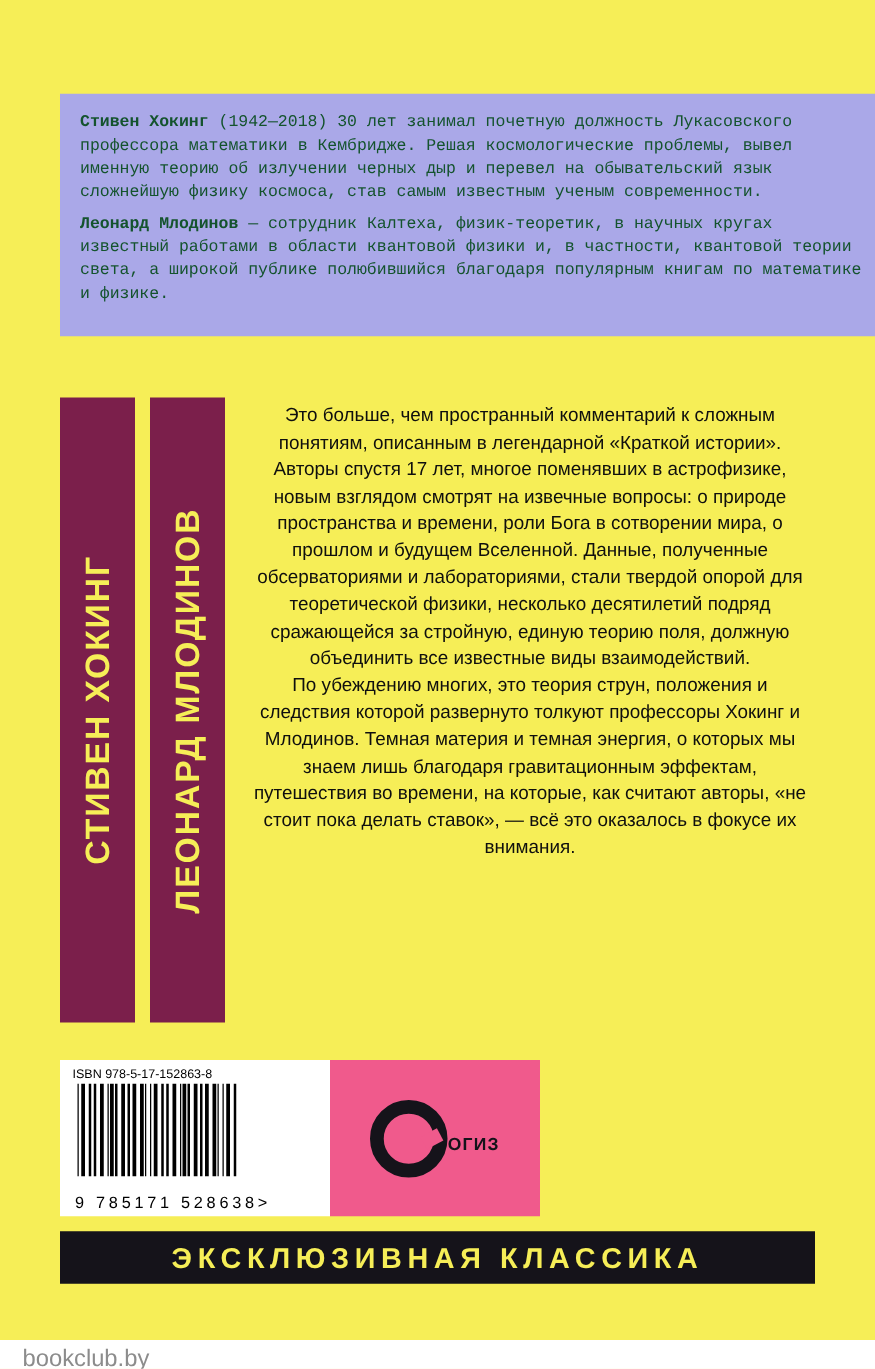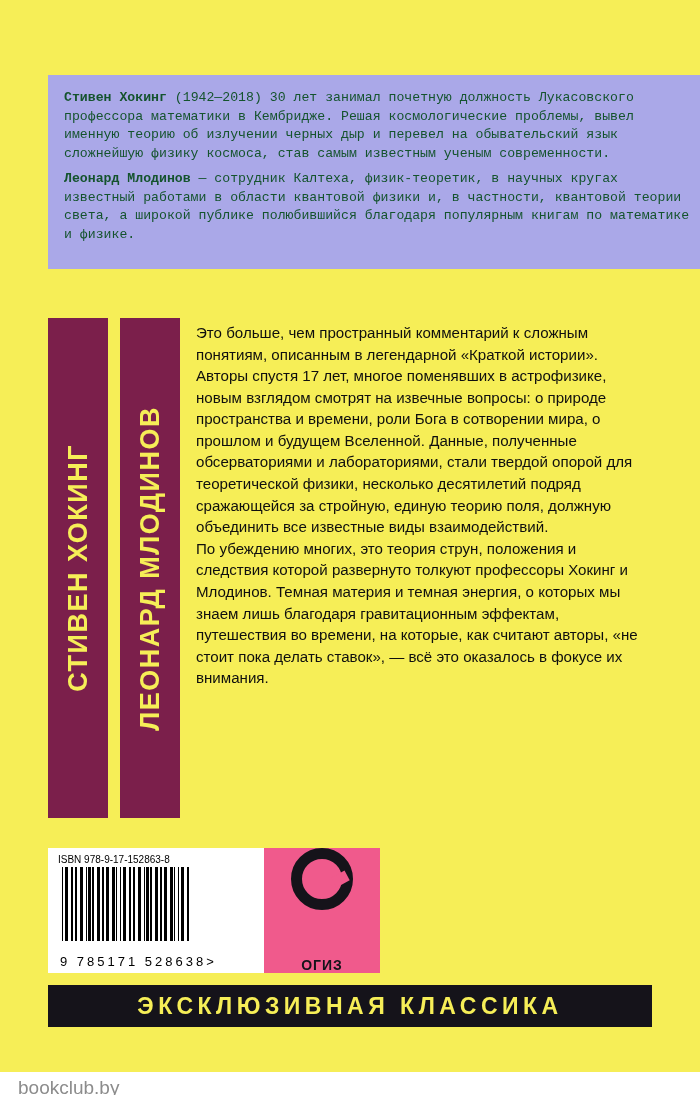--- a/index.html
+++ b/index.html
@@ -77,20 +77,21 @@
 
   
   .annotation {
     position: absolute;
     left: 196px;
     top: 322px;
     width: 456px;
     color: #0f0f0e;
     font-size: 15.1px;
     line-height: 1.43;
+    text-align: center;
   }
   .annotation p { margin: 0; }
   .annotation p + p { margin-top: 0px; }
 
   
   .bottom-row {
     position: absolute;
     left: 48px;
     top: 848px;
     width: 604px;
@@ -125,26 +126,26 @@
   }
   .barcode-digits {
     font-size: 13px;
     letter-spacing: 3px;
     color: #000;
     font-family: "Liberation Sans", sans-serif;
     padding-left: 2px;
     margin-top: 1px;
   }
   .logo-box {
-    width: 116px;
+    width: 168px;
     background: #f05a8c;
     display: flex;
-    flex-direction: column;
+    flex-direction: row;
     align-items: center;
-    justify-content: space-between;
+    justify-content: center;
     position: relative;
   }
   .logo-ring {
     width: 62px;
     height: 62px;
     border-radius: 50%;
     border: 11px solid #15131a;
     box-sizing: border-box;
     position: relative;
   }
@@ -230,21 +231,21 @@
   </div>
 
   <div class="annotation">
     <p>Это больше, чем пространный комментарий к сложным понятиям, описанным в легендарной «Краткой истории». Авторы спустя 17 лет, многое поменявших в астрофизике, новым взглядом смотрят на извечные вопросы: о природе пространства и времени, роли Бога в сотворении мира, о прошлом и будущем Вселенной. Данные, полученные обсерваториями и лабораториями, стали твердой опорой для теоретической физики, несколько десятилетий подряд сражающейся за стройную, единую теорию поля, должную объединить все известные виды взаимодействий.</p>
     <p>По убеждению многих, это теория струн, положения и следствия которой развернуто толкуют профессоры Хокинг и Млодинов. Темная материя и темная энергия, о которых мы знаем лишь благодаря гравитационным эффектам, путешествия во времени, на которые, как считают авторы, «не стоит пока делать ставок», — всё это оказалось в фокусе их внимания.</p>
   </div>
 
   <div class="bottom-row">
 
     <div class="barcode-box">
-      <div class="isbn-text">ISBN 978-9-17-152863-8</div>
+      <div class="isbn-text">ISBN 978-5-17-152863-8</div>
       <div class="bars" id="bars">
           <i style="width: 1px; background: rgb(0, 0, 0);"></i>
           <i style="width: 2px; background: transparent;"></i>
           <i style="width: 3px; background: rgb(0, 0, 0);"></i>
           <i style="width: 3px; background: transparent;"></i>
           <i style="width: 2px; background: rgb(0, 0, 0);"></i>
           <i style="width: 2px; background: transparent;"></i>
           <i style="width: 2px; background: rgb(0, 0, 0);"></i>
           <i style="width: 3px; background: transparent;"></i>
           <i style="width: 3px; background: rgb(0, 0, 0);"></i>

